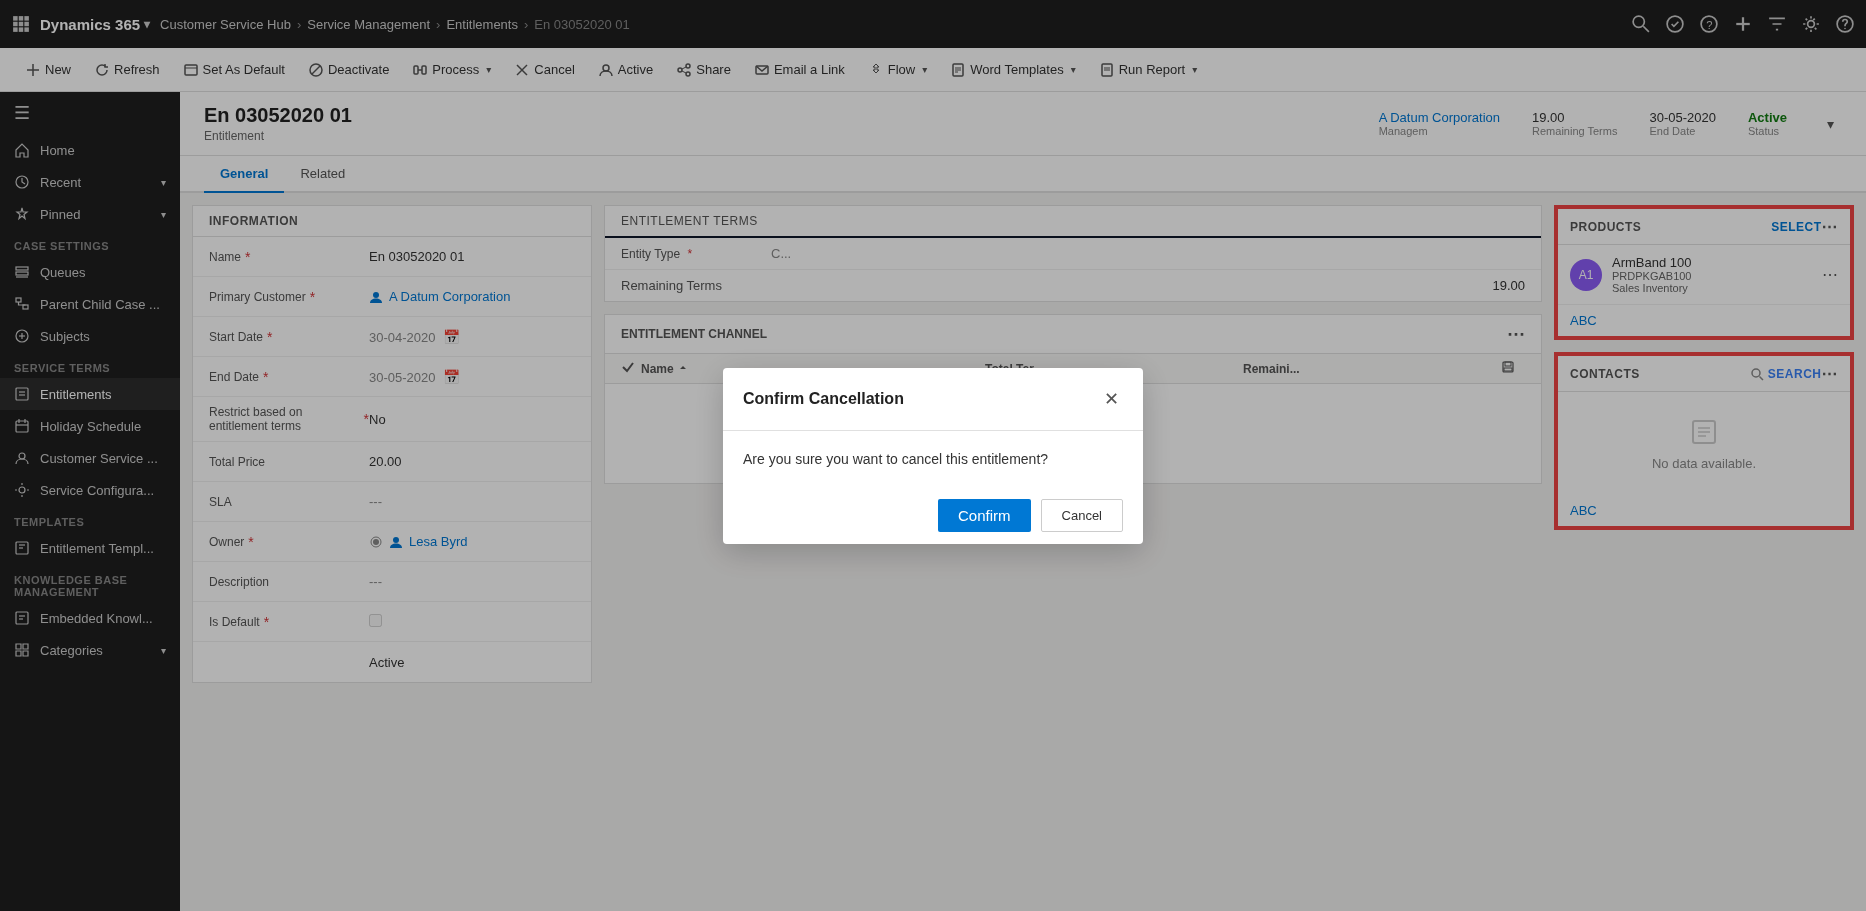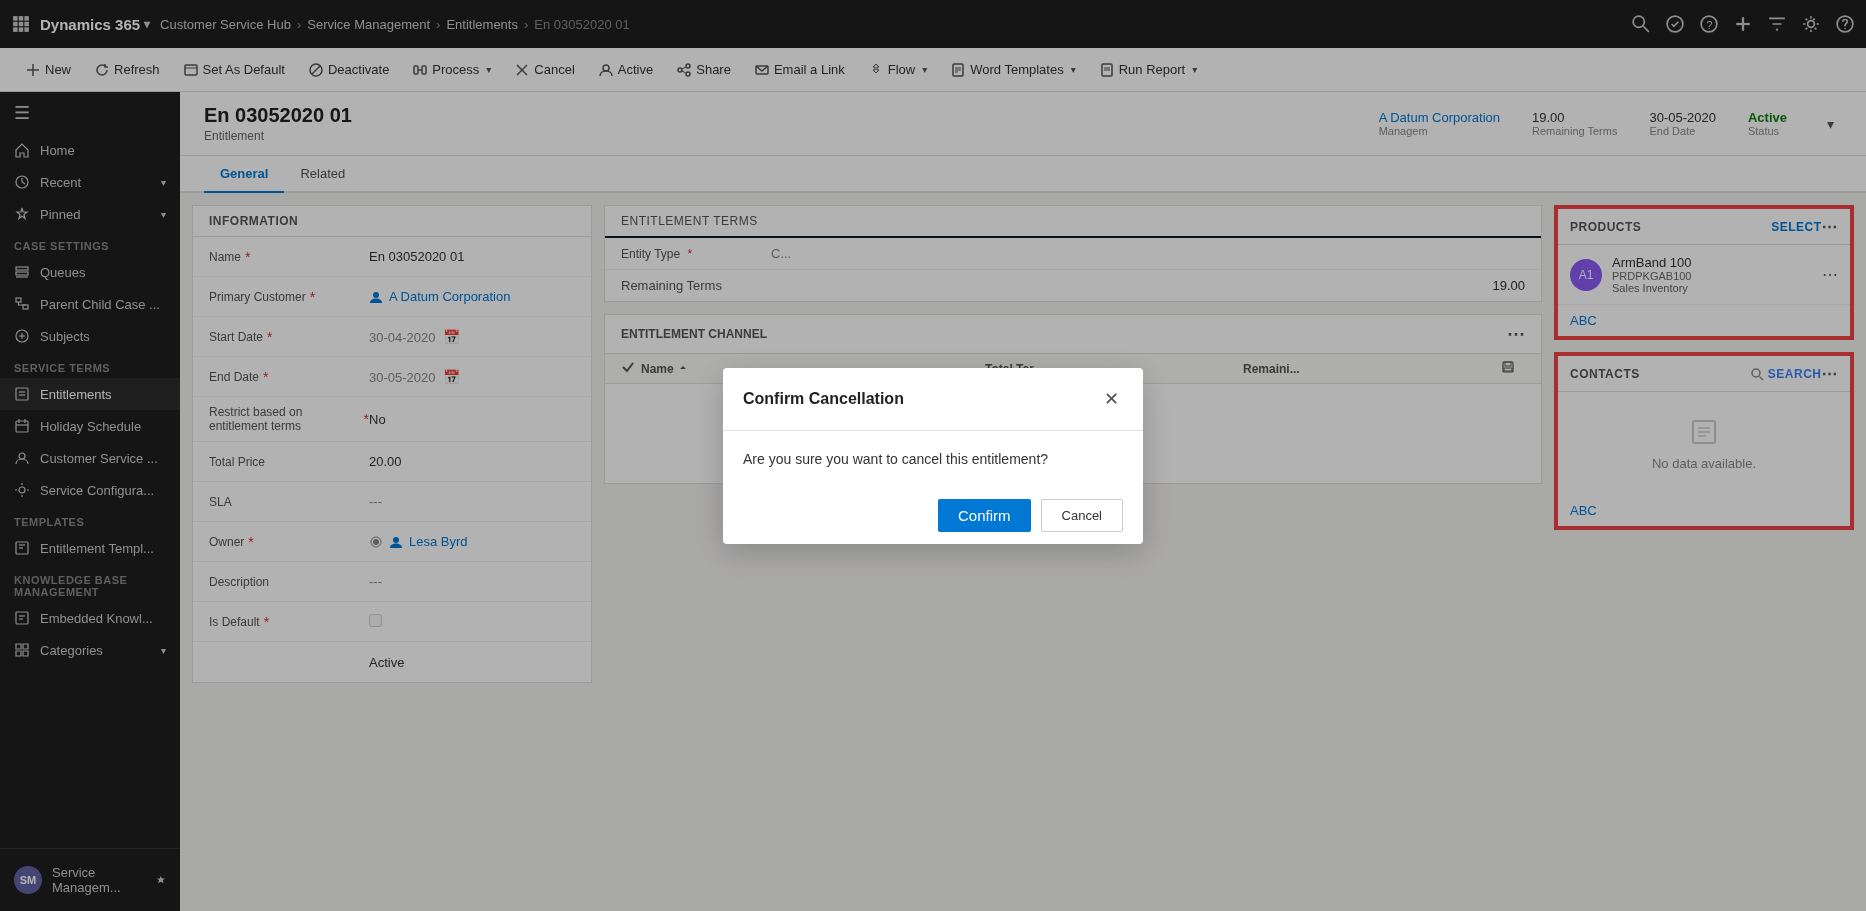--- a/index.html
+++ b/index.html
@@ -643,29 +643,20 @@
       <span class="sidebar-item-label">Embedded Knowl...</span>
     </div>
     <div class="sidebar-item">
       <svg viewBox="0 0 16 16">
           <path d="M2 2h5v5H2zM9 2h5v5H9zM2 9h5v5H2zM9 9h5v5H9z" stroke="#ccc" stroke-width="1.2" fill="none"></path>
         </svg>
       <span class="sidebar-item-label">Categories</span>
       <span class="sidebar-item-chevron">▾</span>
     </div>
 
-    <div class="sidebar-bottom">
-      <div class="sidebar-bottom-item">
-        <div class="sm-avatar">SM</div>
-        <span>Service Managem...</span>
-        <svg viewBox="0 0 14 14" style="width:12px;height:12px;fill:#ccc;margin-left:auto;">
-            <path d="M7 1l1.5 4H13L9.5 7.5l1.5 4L7 9.5 3 11.5l1.5-4L1 5h4.5z"></path>
-          </svg>
-      </div>
-    </div>
   </div>
 
   <div class="main-content">
 
 
     <div class="record-header">
       <div class="record-title-block">
         <div class="record-title">En 03052020 01</div>
         <div class="record-subtitle">Entitlement</div>
       </div>

